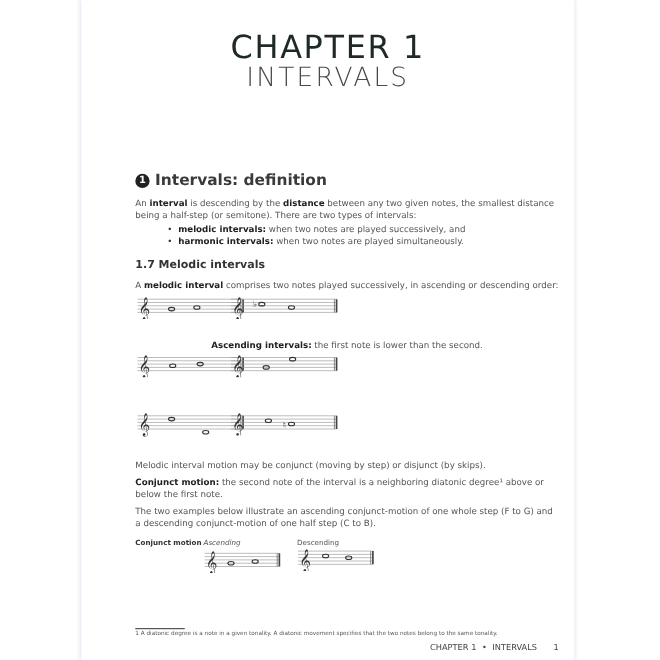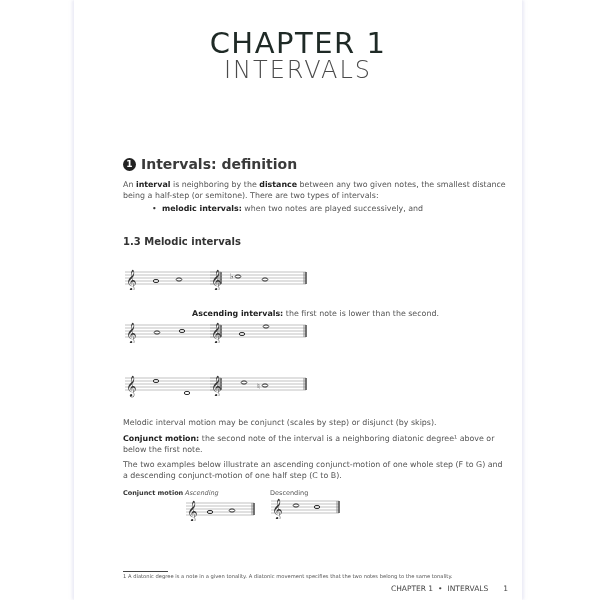--- a/index.html
+++ b/index.html
@@ -73,31 +73,35 @@
   <div class="chapter-title">CHAPTER 1</div>
   <div class="chapter-sub">INTERVALS</div>
 
 
   <div class="h1">
     <span class="num-badge">1</span>
     <span>Intervals: definition</span>
   </div>
 
   <div class="txt" style="top:179px;">
-    <span>An </span><b>interval</b><span> is neighboring by the </span><b>distance</b><span> between any two given notes, the smallest distance being a half-step (or semitone). There are two types of intervals:</span>
+    <span>An </span><b>interval</b><span> is descending by the </span><b>distance</b><span> between any two given notes, the smallest distance being a half-step (or semitone). There are two types of intervals:</span>
   </div>
 
   <div class="txt" style="top:203px; left:78px;">
     <ul class="bullets">
       <li><b>melodic intervals:</b><span> when two notes are played successively, and</span></li>
+      <li><b>harmonic intervals:</b><span> when two notes are played simultaneously.</span></li>
     </ul>
   </div>
 
-  <div class="h2">1.3 Melodic intervals</div>
-
+  <div class="h2">1.7 Melodic intervals</div>
+
+  <div class="txt" style="top:254px;">
+    <span>A </span><b>melodic interval</b><span> comprises two notes played successively, in ascending or descending order:</span>
+  </div>
 
   <div class="staff" style="left:49px; top:268px;">
     <svg width="102" height="22" viewBox="0 0 102 22">
       <g stroke="#999" stroke-width="0.6">
           <line x1="2" y1="4" x2="98" y2="4"></line>
           <line x1="2" y1="7" x2="98" y2="7"></line>
           <line x1="2" y1="10" x2="98" y2="10"></line>
           <line x1="2" y1="13" x2="98" y2="13"></line>
           <line x1="2" y1="16" x2="98" y2="16"></line>
         </g>
@@ -191,21 +195,21 @@
         </g>
       <line x1="96" y1="4" x2="96" y2="16" stroke="#777" stroke-width="0.8"></line>
         <line x1="98" y1="4" x2="98" y2="16" stroke="#444" stroke-width="1.5"></line>
       <text x="3" y="18" font-size="18" fill="#333">𝄞</text>
       <ellipse cx="36" cy="8.5" rx="2.8" ry="1.6" fill="none" stroke="#333" stroke-width="1"></ellipse>
       <text x="49" y="15" font-size="8" fill="#333">♮</text>
       <ellipse cx="57" cy="11.5" rx="2.8" ry="1.6" fill="none" stroke="#333" stroke-width="1"></ellipse>
     </svg>
   </div>
 
-  <div class="txt" style="top:417px;">Melodic interval motion may be conjunct (scales by step) or disjunct (by skips).</div>
+  <div class="txt" style="top:417px;">Melodic interval motion may be conjunct (moving by step) or disjunct (by skips).</div>
 
   <div class="txt" style="top:433px;">
     <b>Conjunct motion:</b><span> the second note of the interval is a neighboring diatonic degree¹ above or below the first note.</span>
   </div>
 
   <div class="txt" style="top:459px;">The two examples below illustrate an ascending conjunct-motion of one whole step (F to G) and a descending conjunct-motion of one half step (C to B).</div>
 
   <div class="label-small bold" style="left:49px; top:489px;">Conjunct motion</div>
   <div class="label-small" style="left:111px; top:489px;font-style:italic;">Ascending</div>
   <div class="label-small" style="left:196px; top:489px;">Descending</div>

